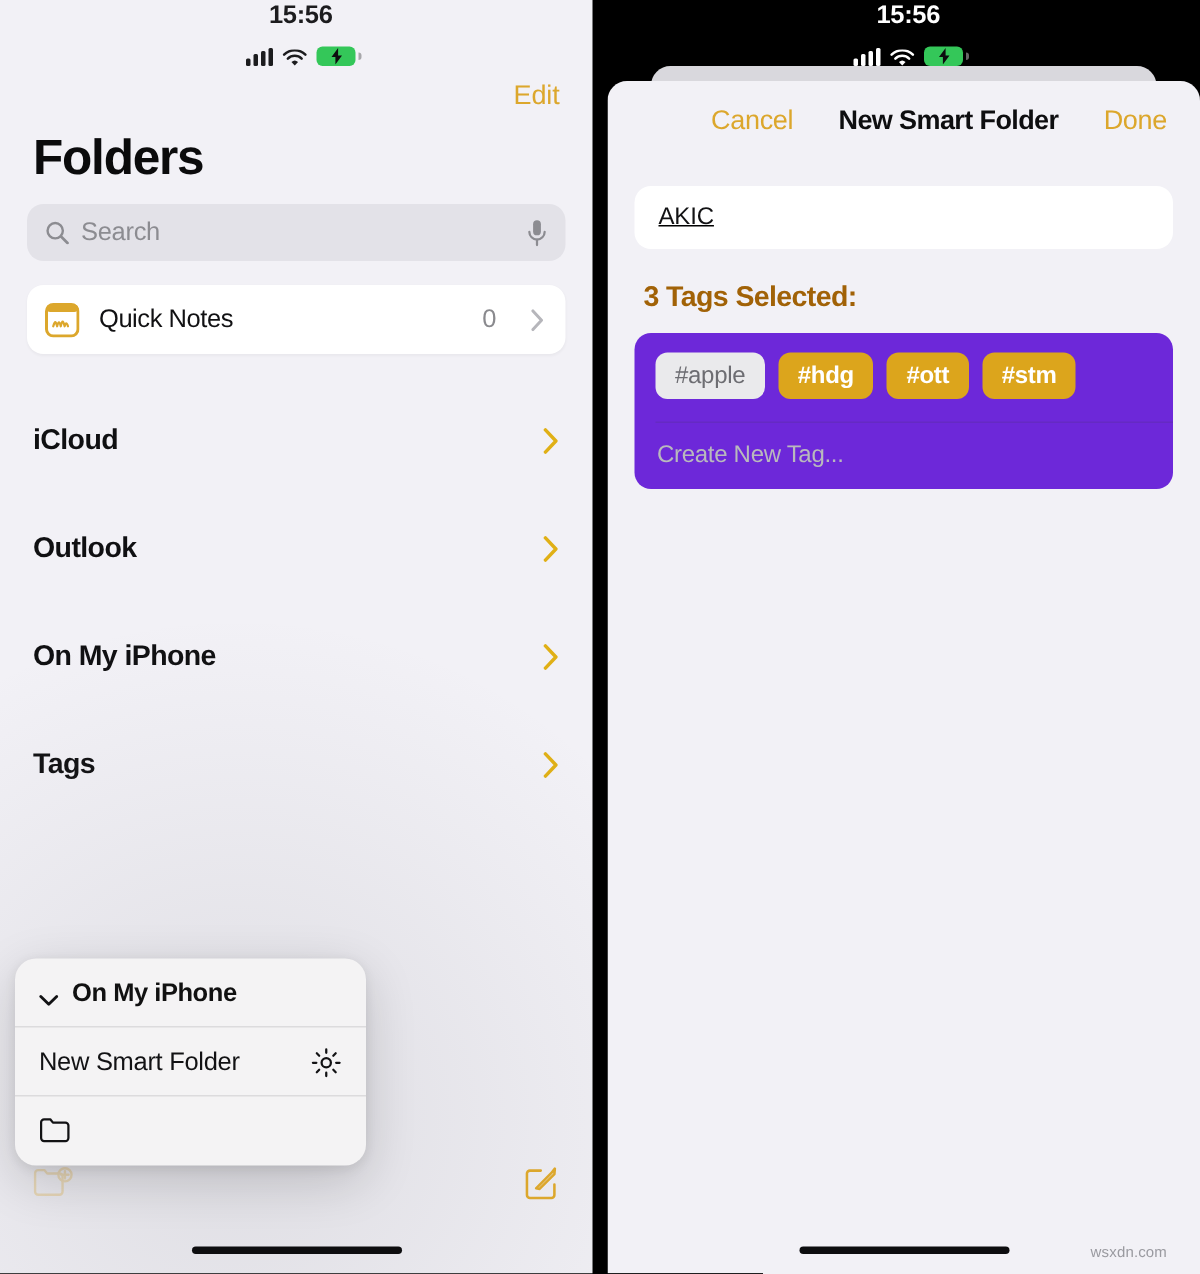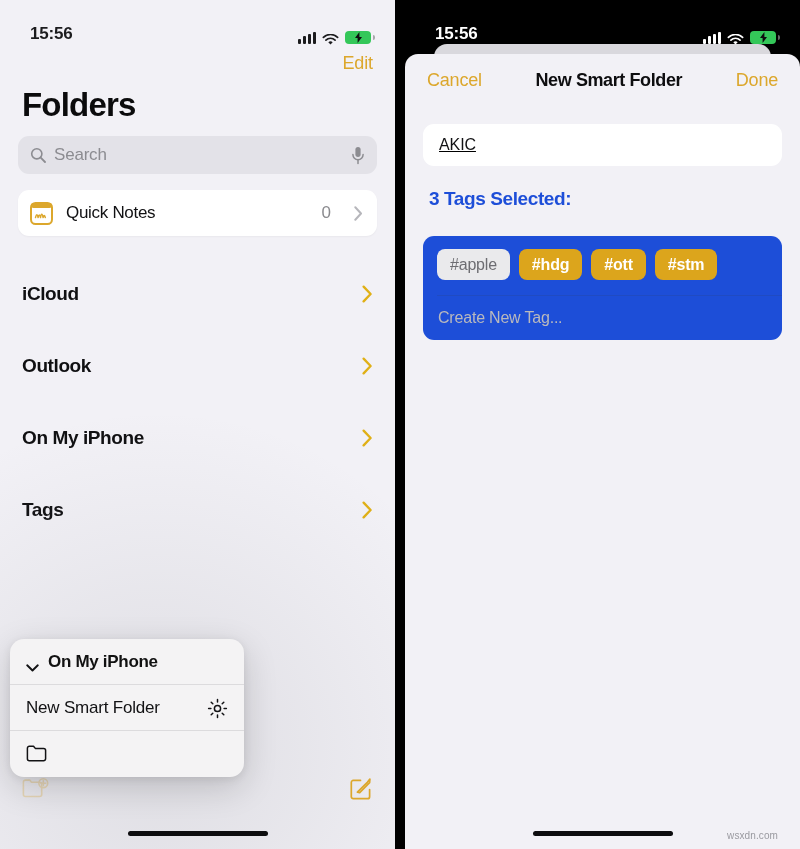--- a/index.html
+++ b/index.html
@@ -49,24 +49,25 @@
     height: 849px;
     background: #000;
     overflow: hidden;
   }
 
   
   .statusbar {
     position: relative;
     height: 44px;
     display: flex;
-    align-items: flex-end;
+    align-items: center;
     justify-content: space-between;
     padding: 0 24px 0 30px;
     z-index: 40;
+    flex-direction: column;
   }
   .statusbar .clock {
     font-size: 17px;
     font-weight: 600;
     letter-spacing: -0.2px;
   }
   .statusbar.dark .clock { color: #ffffff; }
   .statusbar.light .clock { color: #1c1c1e; }
 
   .status-icons {
@@ -279,20 +280,21 @@
     border-radius: 13px 13px 0 0;
     overflow: hidden;
   }
 
   .sheet-nav {
     height: 52px;
     display: flex;
     align-items: center;
     justify-content: space-between;
     padding: 0 22px;
+    margin-left: 47px;
   }
   .sheet-nav .btn {
     font-size: 18px;
     color: #dca72c;
     letter-spacing: -0.2px;
   }
   .sheet-nav .title {
     font-size: 18px;
     font-weight: 700;
     color: #0e0e10;
@@ -321,27 +323,27 @@
   .name-field .value {
     font-size: 16px;
     color: #121214;
     letter-spacing: -0.1px;
   }
 
   .tags-heading {
     padding: 22px 13px 10px 24px;
     font-size: 19px;
     font-weight: 700;
-    color: #1d4ed8;
+    color: #a16207;
     letter-spacing: -0.4px;
   }
 
   .tags-card {
-    margin: 16px 18px;
-    background: #1d4ed8;
+    margin: 2px 18px;
+    background: #6d28d9;
     border-radius: 11px;
     overflow: hidden;
   }
   .tags-grid {
     display: flex;
     flex-wrap: wrap;
     gap: 9px;
     padding: 13px 14px 15px 14px;
   }
   .tag {

